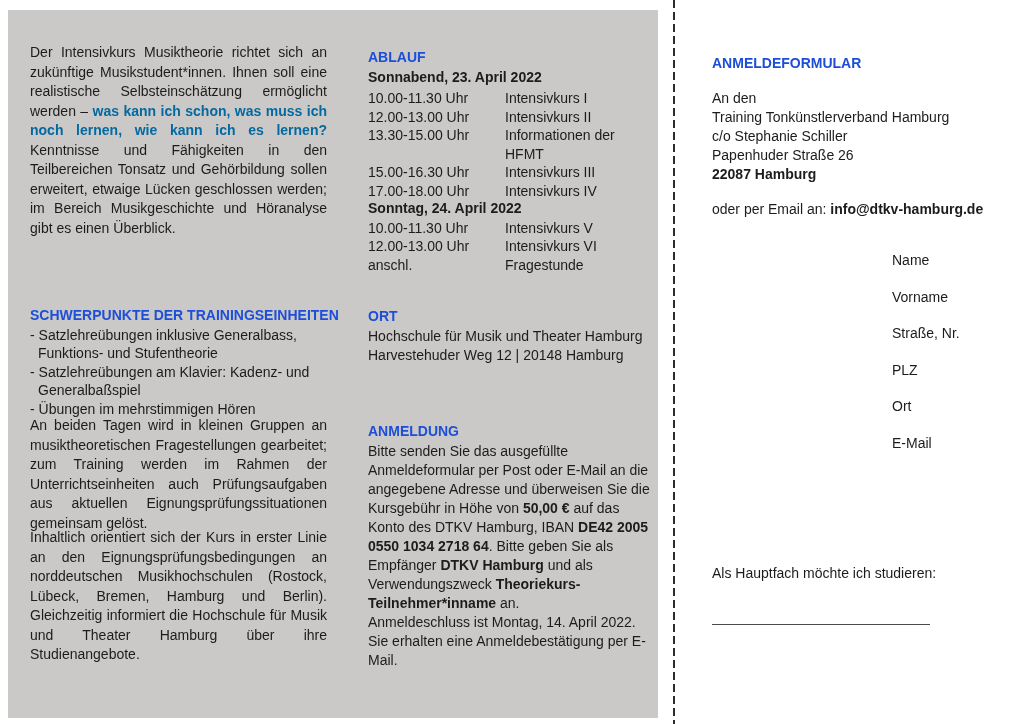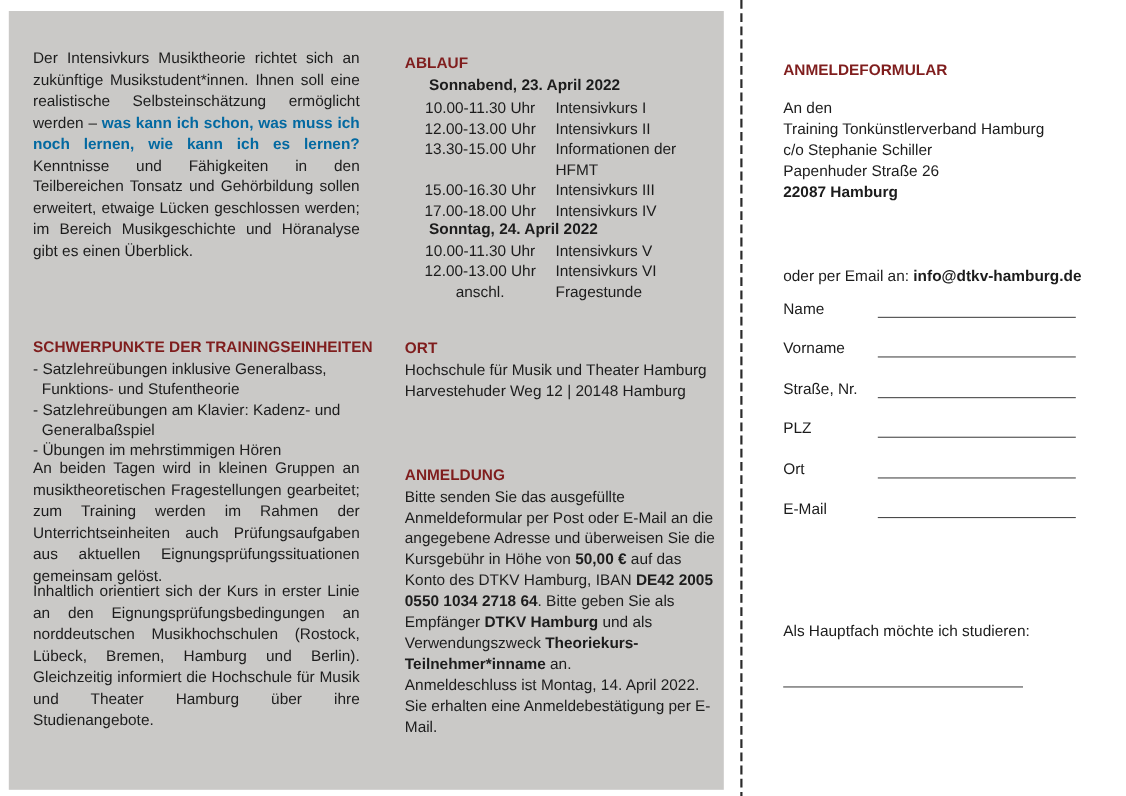--- a/index.html
+++ b/index.html
@@ -12,34 +12,34 @@
     overflow: hidden;
     font-size: 14px;
   }
   .abs { position: absolute; }
   .gray-panel {
     left: 8px; top: 10px; width: 650px; height: 708px;
     background: #cac9c7;
   }
   .cut-line { left: 672px; top: 0; width: 4px; height: 724px; }
   .heading {
-    color: #7f1d1d; font-weight: bold; white-space: nowrap;
+    color: #1d4ed8; font-weight: bold; white-space: nowrap;
     line-height: 19.5px;
   }
   .justified { text-align: justify; line-height: 19.5px; }
   .redbold { color: #0369a1; font-weight: bold; }
   .bold { font-weight: bold; }
   .hang { text-indent: -8px; padding-left: 8px; line-height: 18.5px; }
-  .sched-title { font-weight: bold; line-height: 19.5px; margin-left: 22px; }
+  .sched-title { font-weight: bold; line-height: 19.5px; }
   .sched-row { display: flex; line-height: 18.5px; }
-  .sched-time { width: 137px; flex: 0 0 137px; text-align: center; }
+  .sched-time { width: 137px; flex: 0 0 137px; }
   .sched-label { flex: 1; }
   .plain { line-height: 19px; }
   .form-row {
-    display: flex; align-items: flex-end; height: 36.5px;
+    display: flex; align-items: flex-end; height: 36.5px; flex-direction: column;
   }
   .form-label { width: 86px; flex: 0 0 86px; line-height: 17px; }
   .field-line {
     flex: 1; border-bottom: 1.5px solid #4a4a4a; height: 1px;
   }
   .hauptfach-line {
     width: 218px; border-bottom: 1.5px solid #4a4a4a; height: 1px;
     margin-top: 40px;
   }
 </style>
@@ -131,21 +131,21 @@
 <div class="abs heading" style="left:712px; top:54px;">ANMELDEFORMULAR</div>
 
 <div class="abs" style="left:712px; top:89px; width:273px;">
   <div class="plain">An den</div>
   <div class="plain">Training Tonkünstlerverband Hamburg</div>
   <div class="plain">c/o Stephanie Schiller</div>
   <div class="plain">Papenhuder Straße 26</div>
   <div class="plain bold">22087 Hamburg</div>
 </div>
 
-<div class="abs plain" style="left:712px; top:200px; width:273px;margin-top:41px;">
+<div class="abs plain" style="left:712px; top:200px; width:273px;">
   <span>oder per Email an: </span><span class="bold">info@dtkv-hamburg.de</span>
 </div>
 
 <div class="abs" style="left:712px; top:252px; width:266px;">
   <div class="form-row">
     <span class="form-label">Name</span>
     <span class="field-line"></span>
   </div>
   <div class="form-row">
     <span class="form-label">Vorname</span>

